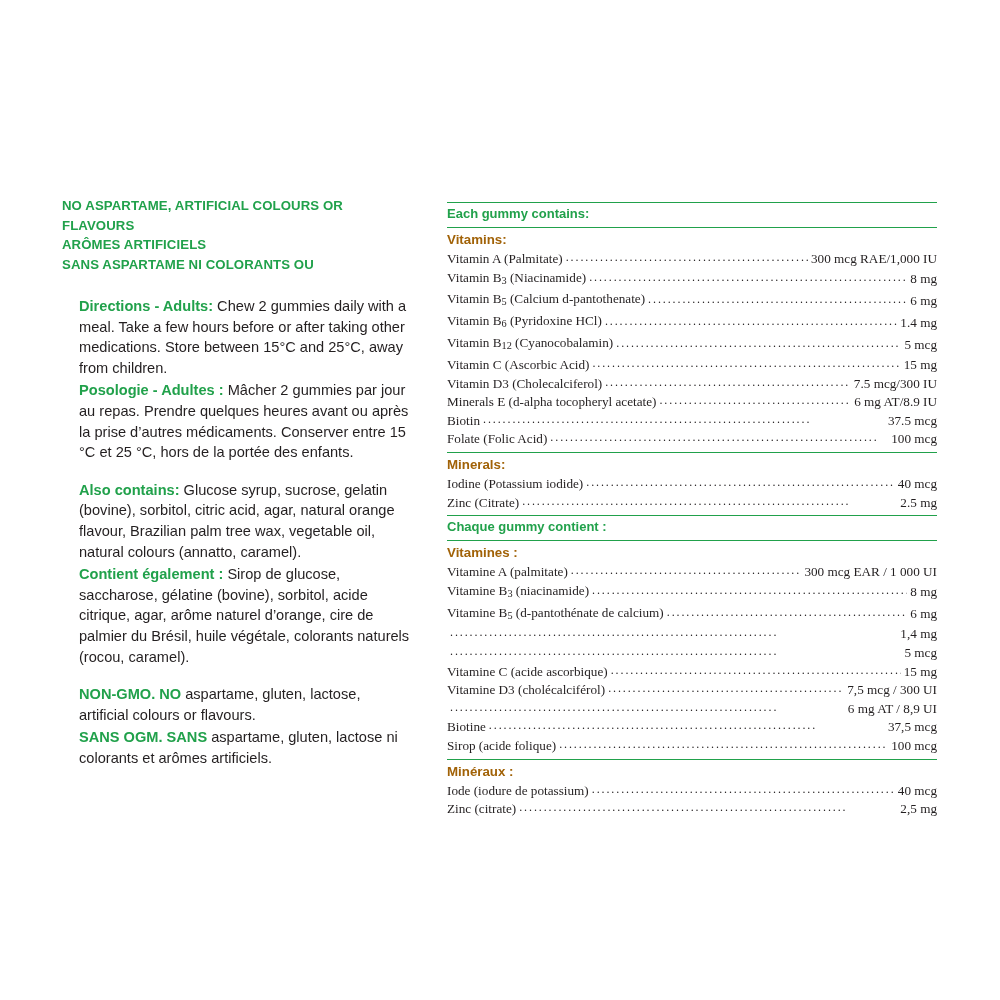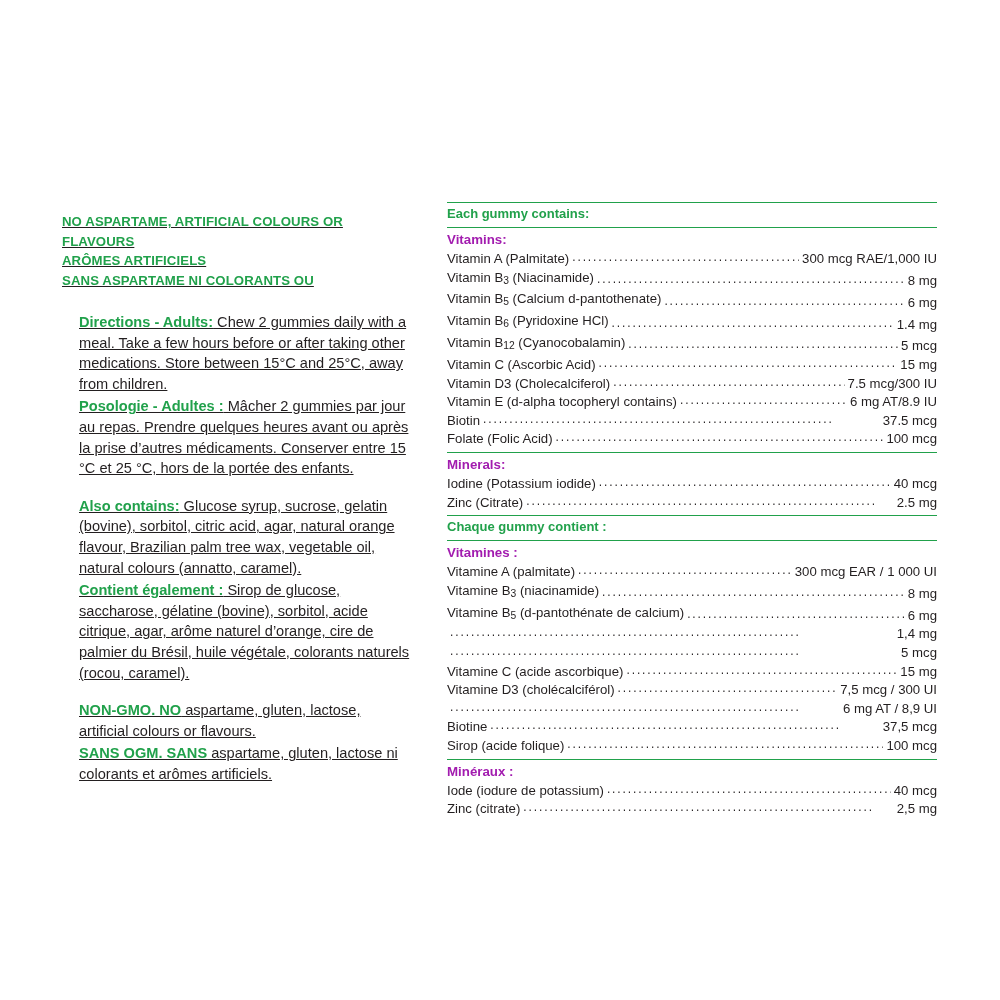--- a/index.html
+++ b/index.html
@@ -18,23 +18,22 @@
   .page {
     position: absolute;
     left: 0; top: 0;
     width: 1000px; height: 1000px;
   }
 
   
   .left-col {
     position: absolute;
     left: 62px;
-    top: 212px;
+    top: 196px;
     width: 350px;
-    text-decoration: underline;
   }
   .headline {
     color: #21a14b;
     font-weight: bold;
     font-size: 13.2px;
     line-height: 19.5px;
     letter-spacing: 0.1px;
     margin: 0 0 22px 0;
   }
   .headline .ln { display: block; }
@@ -66,32 +65,33 @@
     margin: 3px 0 0 0;
   }
   .sec-title {
     color: #21a14b;
     font-weight: bold;
     font-size: 13px;
     line-height: 19px;
     padding: 1px 0 1px 0;
   }
   .sub-title {
-    color: #a21caf;
+    color: #a16207;
     font-weight: bold;
     font-size: 13.3px;
     line-height: 19px;
     padding: 2px 0 1px 0;
   }
   .row {
     display: flex;
-    align-items: flex-end;
+    align-items: center;
     line-height: 18.6px;
     font-size: 13.2px;
     white-space: nowrap;
+    font-family: Liberation Serif, serif;
   }
   .row .nm { flex: 0 0 auto; }
   .row .dots {
     flex: 1 1 auto;
     overflow: hidden;
     margin: 0 3px;
     position: relative;
     top: -2px;
     letter-spacing: 1.9px;
     color: #231f20;
@@ -165,21 +165,21 @@
         <span class="nm">Vitamin C (Ascorbic Acid)</span>
         <span class="dots">...................................................................</span>
         <span class="val">15 mg</span>
       </div>
       <div class="row">
         <span class="nm">Vitamin D3 (Cholecalciferol)</span>
         <span class="dots">...................................................................</span>
         <span class="val">7.5 mcg/300 IU</span>
       </div>
       <div class="row">
-        <span class="nm">Vitamin E (d-alpha tocopheryl contains)</span>
+        <span class="nm">Minerals E (d-alpha tocopheryl acetate)</span>
         <span class="dots">...................................................................</span>
         <span class="val">6 mg AT/8.9 IU</span>
       </div>
       <div class="row">
         <span class="nm">Biotin</span>
         <span class="dots">...................................................................</span>
         <span class="val">37.5 mcg</span>
       </div>
       <div class="row">
         <span class="nm">Folate (Folic Acid)</span>

